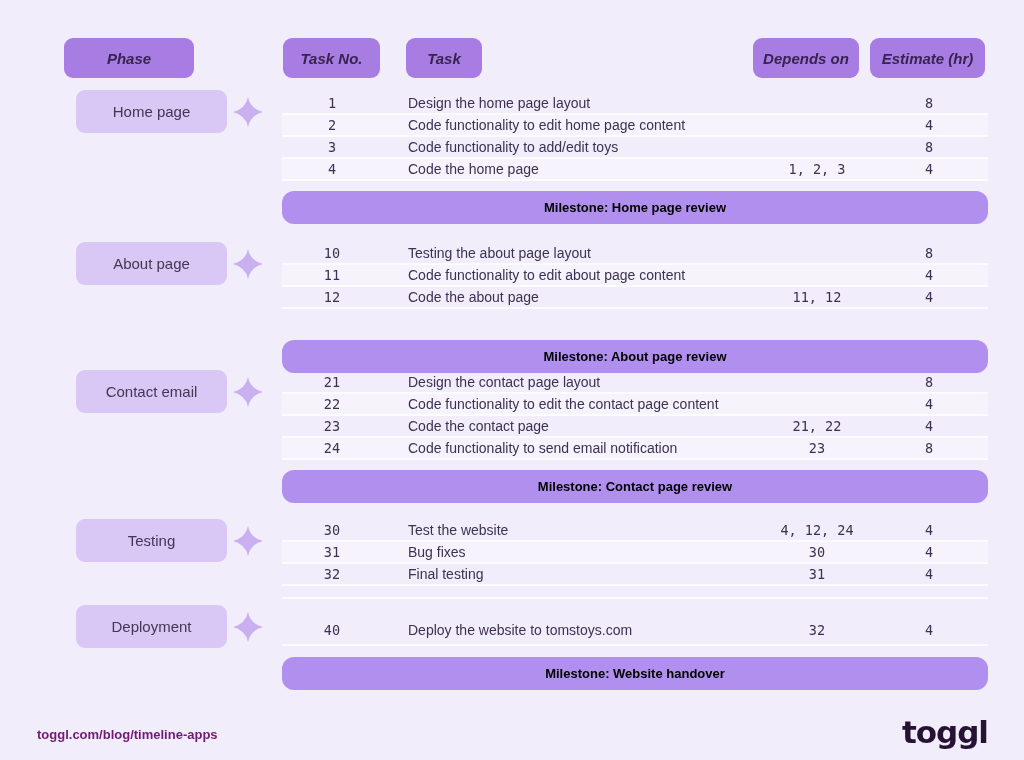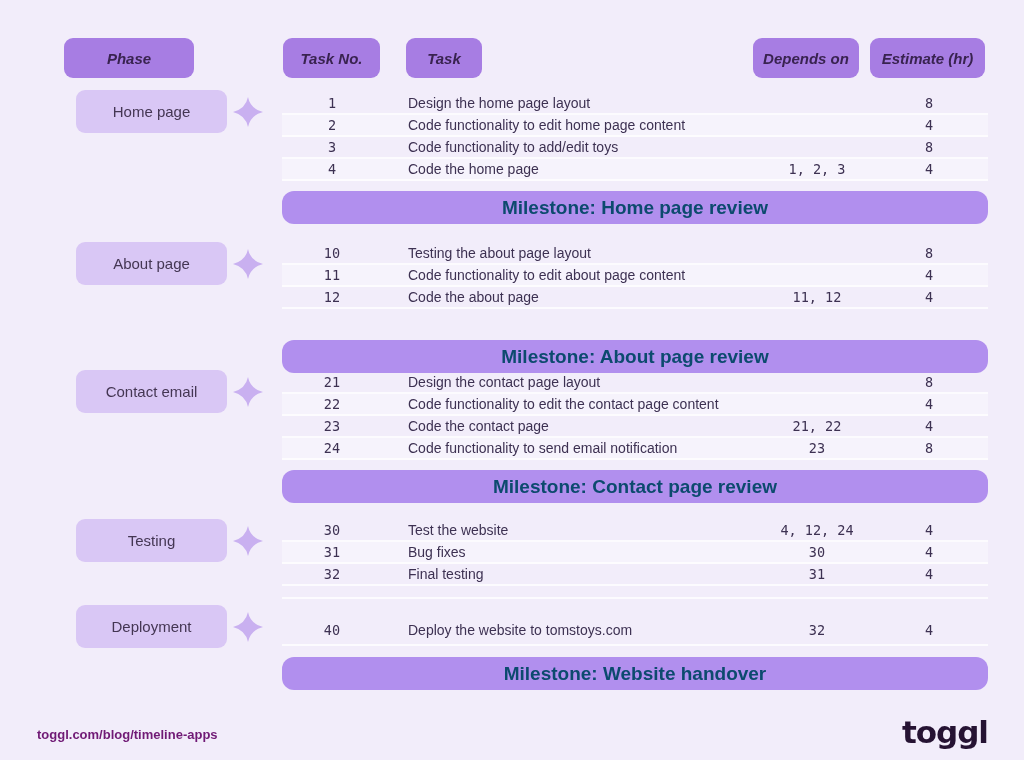--- a/index.html
+++ b/index.html
@@ -32,21 +32,21 @@
   .spacer { height:13px; border-bottom:2px solid rgba(255,255,255,0.75); }
   .cell-no   { width:100px; text-align:center; }
   .cell-task { flex:1; padding-left:26px; text-align:left; }
   .cell-dep  { width:106px; text-align:center; }
   .cell-est  { width:118px; text-align:center; }
   .num { font-family:"DejaVu Sans Mono", monospace; font-size:13.5px; }
   .milestone {
     position:absolute; left:282px; width:706px; height:33px;
     background:#b18fee; border-radius:12px;
     display:flex; align-items:center; justify-content:center;
-    font-size:19px; font-weight:bold; color:#0c4a6e;
+    font-size:13px; font-weight:bold; color:#000000;
   }
   .footer-url {
     position:absolute; left:37px; top:727px;
     font-size:13px; font-weight:600; color:#701a75;
   }
   .logo {
     position:absolute; right:36px; top:714px;
     font-size:31px; font-weight:800; letter-spacing:-1px; color:#261333;
     font-family:"DejaVu Sans", sans-serif;
   }

